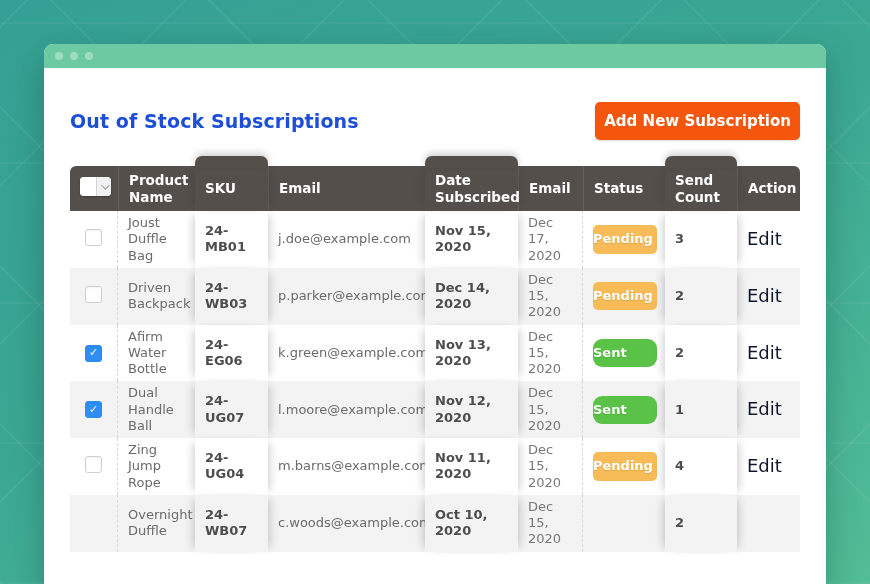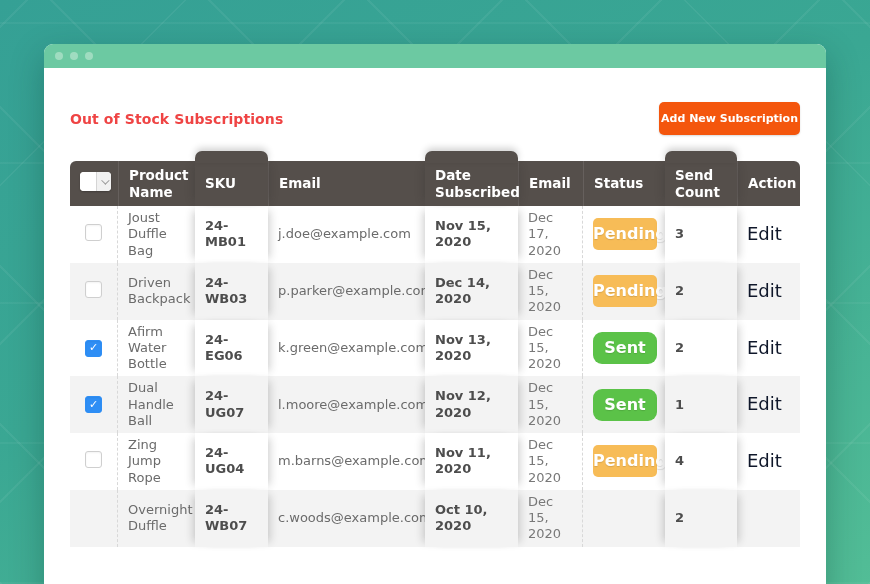--- a/index.html
+++ b/index.html
@@ -24,24 +24,24 @@
   .titlebar {
     height: 24px; background: #6cc9a2; border-radius: 9px 9px 0 0;
     display: flex; align-items: center; padding-left: 11px; gap: 7px;
   }
   .dot { width: 8px; height: 8px; border-radius: 50%; background: #9fdcc0; }
 
   .content { padding: 34px 26px 0 26px; }
 
   
   .top-row { display: flex; align-items: center; justify-content: space-between; }
-  .page-title { font-size: 14px; font-weight: bold; color: #ef4444; letter-spacing: 0.1px; }
+  .page-title { font-size: 19px; font-weight: bold; color: #1d4ed8; letter-spacing: 0.1px; }
   .add-btn {
-    background: #f4560d; color: #fff; font-weight: bold; font-size: 11px;
-    border: none; border-radius: 5px; padding: 10px 2px; cursor: pointer;
+    background: #f4560d; color: #fff; font-weight: bold; font-size: 15px;
+    border: none; border-radius: 5px; padding: 10px 9px; cursor: pointer;
     font-family: inherit; box-shadow: 0 1px 2px rgba(0,0,0,0.15);
   }
 
   
   .actions-wrap { margin-top: 21px; width: 149px; }
   .actions-select {
     display: flex; align-items: stretch; border: 1px solid #c9c9c9;
     background: #fff; height: 29px; cursor: pointer;
   }
   .actions-label { flex: 1; font-size: 14px; color: #3c3c3c; padding: 6px 12px; }
@@ -109,22 +109,22 @@
     width: 15px; background: #f1f1f1; border-left: 1px solid #d5d5d5;
     display: flex; align-items: center; justify-content: center;
   }
   .chev {
     width: 6px; height: 6px; border-right: 1.6px solid #9a9a9a; border-bottom: 1.6px solid #9a9a9a;
     transform: rotate(45deg) translateY(-2px);
   }
 
   
   .badge {
-    display: inline-block; width: 64px; text-align: center; padding: 6px 0;
-    border-radius: 5px; color: #fff; font-size: 16px; font-weight: bold;
+    display: inline-block; width: 64px; text-align: left; padding: 6px 0;
+    border-radius: 5px; color: #fff; font-size: 13px; font-weight: bold;
     text-shadow: 0 1px 1px rgba(0,0,0,0.12);
   }
   .badge-pending { background: #f7bc57; }
   .badge-sent    { background: #5bc248; border-radius: 9px; }
 
   .edit-link { color: #0f172a; text-decoration: none; font-size: 18px; cursor: pointer; }
 </style>
 </head>
 <body>
 

